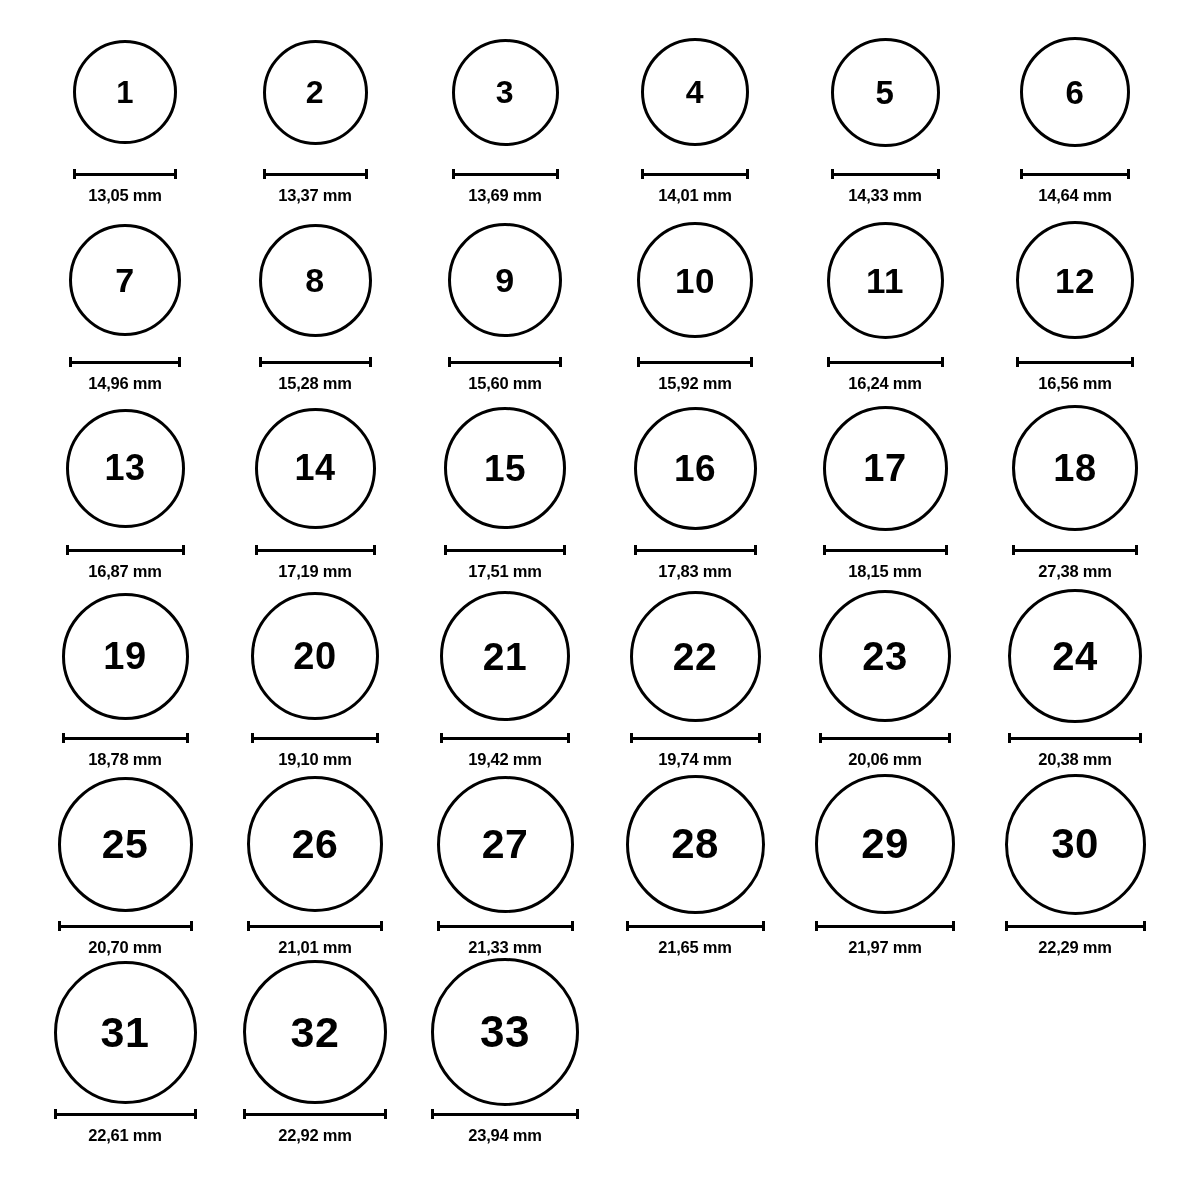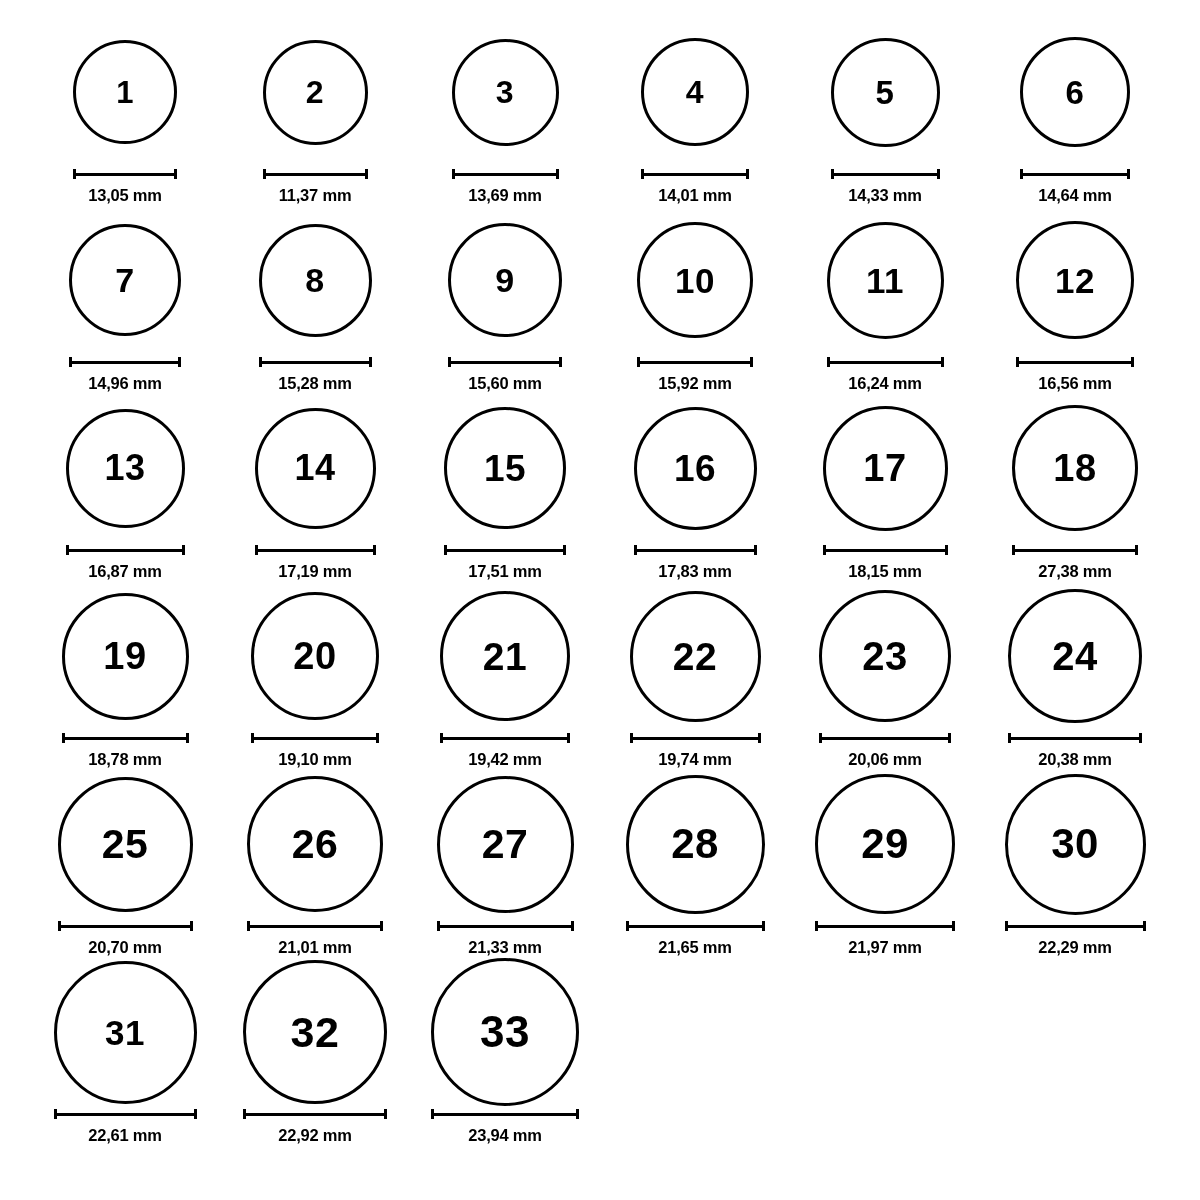--- a/index.html
+++ b/index.html
@@ -121,21 +121,21 @@
         <div class="ring-wrap">
           <div class="ring" style="width: 105px; height: 105px;">
             <div class="ring-num" style="font-size: 32px;">2</div>
           </div>
         </div>
         <div class="measure">
           <div class="bar" style="width: 105px;">
             <div class="line"></div>
           </div>
         </div>
-        <div class="mm">11,37 mm</div>
+        <div class="mm">13,37 mm</div>
       </div>
       <div class="cell">
         <div class="ring-wrap">
           <div class="ring" style="width: 107px; height: 107px;">
             <div class="ring-num" style="font-size: 32px;">3</div>
           </div>
         </div>
         <div class="measure">
           <div class="bar" style="width: 107px;">
             <div class="line"></div>
@@ -490,21 +490,21 @@
         <div class="measure">
           <div class="bar" style="width: 141px;">
             <div class="line"></div>
           </div>
         </div>
         <div class="mm">22,29 mm</div>
       </div>
       <div class="cell">
         <div class="ring-wrap">
           <div class="ring" style="width: 143px; height: 143px;">
-            <div class="ring-num" style="font-size: 35px;">31</div>
+            <div class="ring-num" style="font-size: 43px;">31</div>
           </div>
         </div>
         <div class="measure">
           <div class="bar" style="width: 143px;">
             <div class="line"></div>
           </div>
         </div>
         <div class="mm">22,61 mm</div>
       </div>
       <div class="cell">

